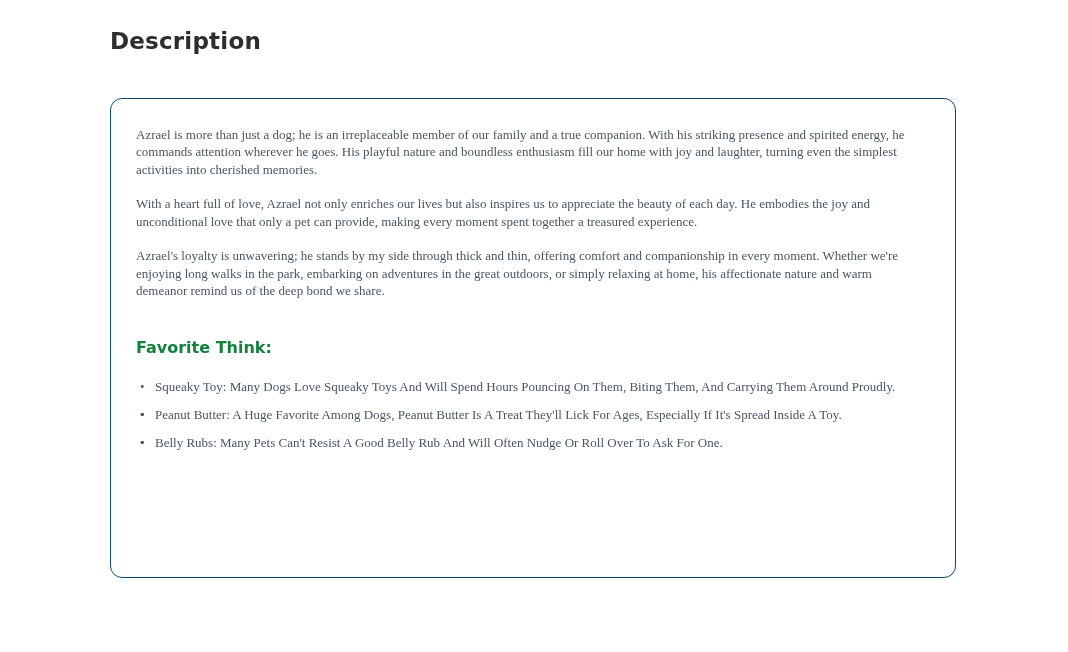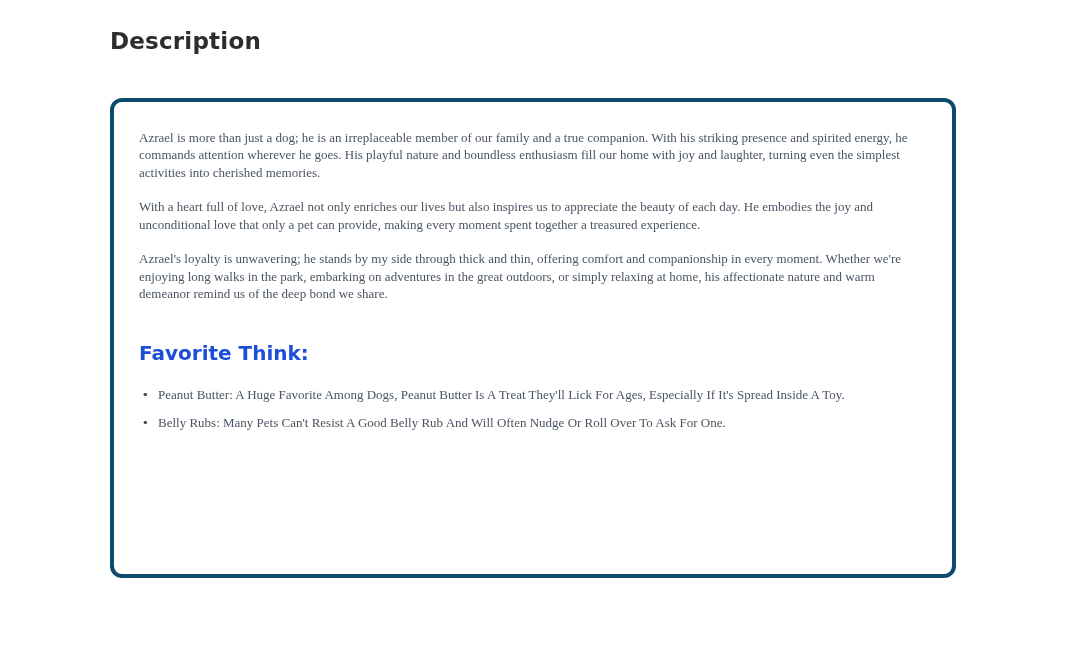--- a/index.html
+++ b/index.html
@@ -21,35 +21,35 @@
     font-size: 23px;
     line-height: 1.2;
     color: #2d2d2d;
     letter-spacing: 0.2px;
     margin-bottom: 42px;
   }
   .description-card {
     width: 846px;
     min-height: 480px;
     background: #ffffff;
-    border: 4px solid #0c4a6e;
+    border: 1px solid #0c4a6e;
     border-radius: 12px;
     padding: 27px 30px 28px 25px;
   }
   .description-card p {
     font-size: 13px;
     line-height: 17.5px;
     color: #4b5563;
     margin-bottom: 17px;
   }
   .favorites-heading {
     font-family: "DejaVu Sans", sans-serif;
     font-weight: 800;
-    font-size: 20px;
-    color: #1d4ed8;
+    font-size: 16px;
+    color: #15803d;
     margin-top: 38px;
     margin-bottom: 21px;
   }
   ul.favorites-list {
     list-style: none;
     padding-left: 4px;
   }
   ul.favorites-list li {
     font-size: 13px;
     line-height: 17.5px;
@@ -78,20 +78,21 @@
 
     <p>With a heart full of love, Azrael not only enriches our lives but also inspires us to appreciate the beauty of each day. He embodies the joy and unconditional love that only a pet can provide, making every moment spent together a treasured experience.</p>
 
     <p>Azrael's loyalty is unwavering; he stands by my side through thick and thin, offering comfort and companionship in every moment. Whether we're enjoying long walks in the park, embarking on adventures in the great outdoors, or simply relaxing at home, his affectionate nature and warm demeanor remind us of the deep bond we share.</p>
 
     <h2 class="favorites-heading">Favorite Think:</h2>
 
     <ul class="favorites-list">
       <li>
         <span class="bullet">•</span>
+        <span>Squeaky Toy: Many Dogs Love Squeaky Toys And Will Spend Hours Pouncing On Them, Biting Them, And Carrying Them Around Proudly.</span>
       </li>
       <li>
         <span class="bullet">•</span>
       </li>
       <li>
         <span class="bullet">•</span>
       </li>
       <li>
         <span class="bullet">•</span>
         <span>Peanut Butter: A Huge Favorite Among Dogs, Peanut Butter Is A Treat They'll Lick For Ages, Especially If It's Spread Inside A Toy.</span>

